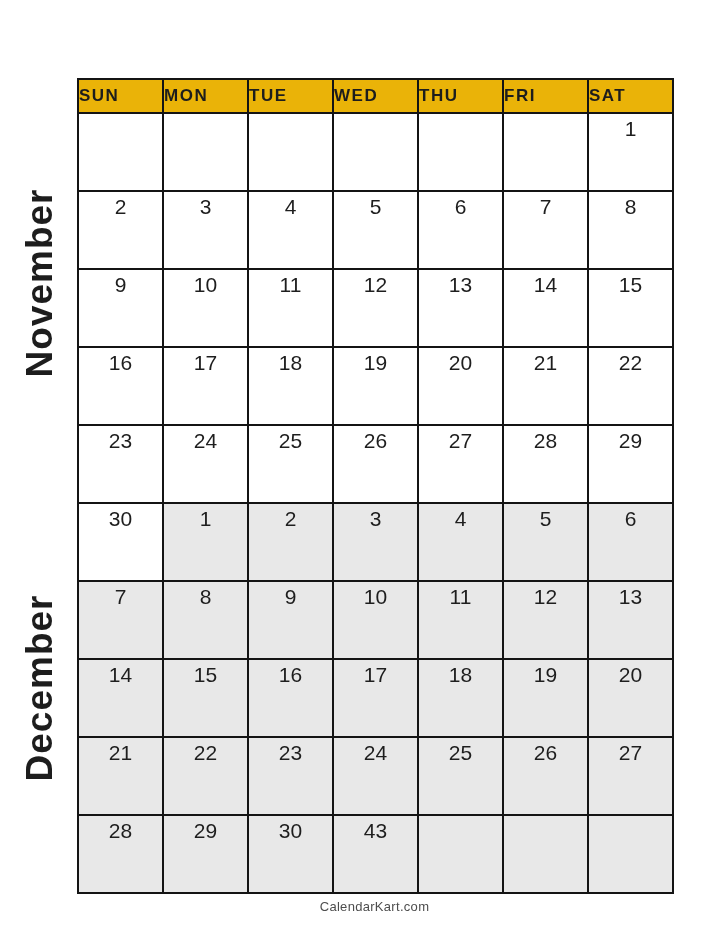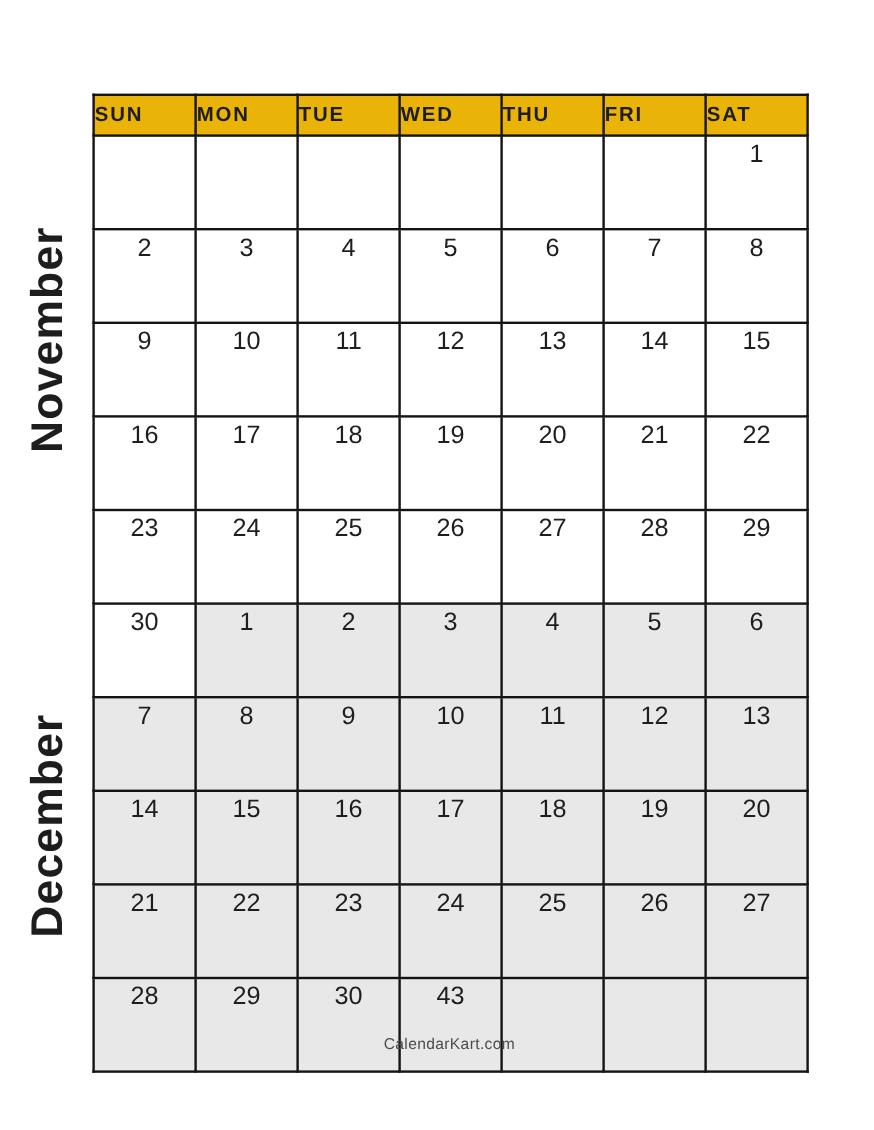--- a/index.html
+++ b/index.html
@@ -64,21 +64,21 @@
     vertical-align: top;
     text-align: center;
     font-size: 21px;
     color: #1e1e1e;
     padding-top: 3px;
     background: #ffffff;
   }
   table.cal td.dec { background: #e8e8e8; }
   .footer {
     position: absolute;
-    left: 77px; top: 862px; width: 595px;
+    left: 77px; top: 899px; width: 595px;
     text-align: center;
     font-size: 13px;
     color: #4d4d4d;
     letter-spacing: 0.3px;
   }
 </style>
 </head>
 <body>
 
 <div class="page">

